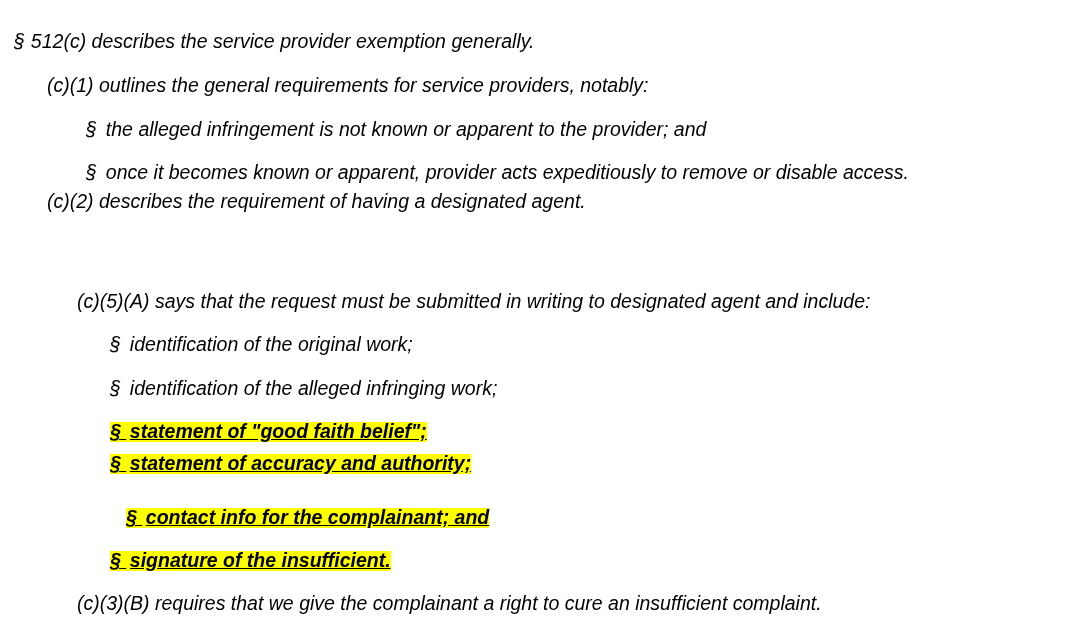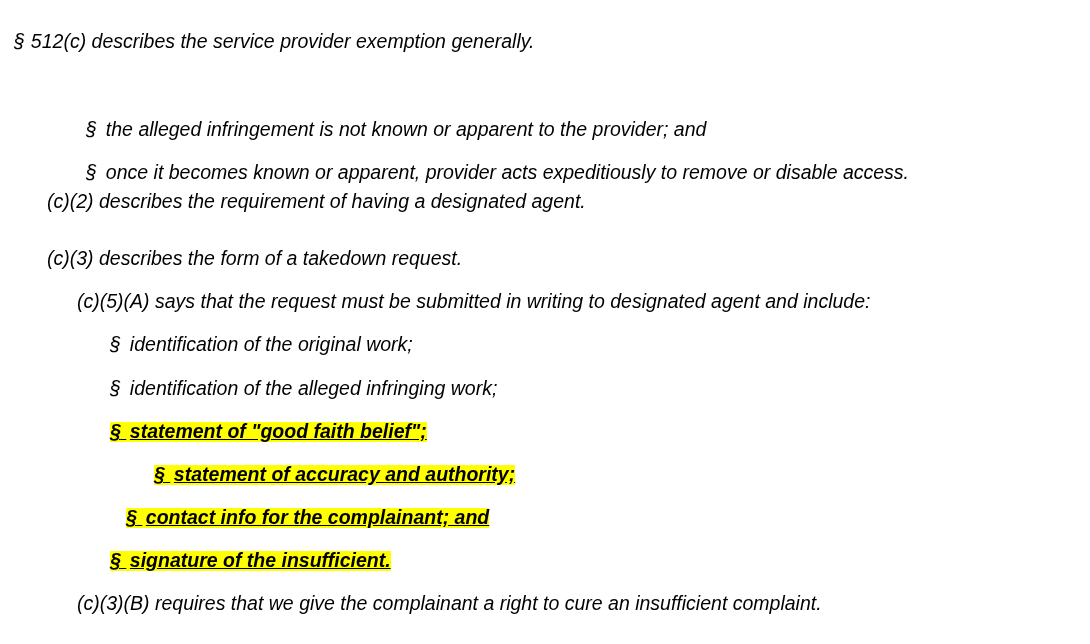--- a/index.html
+++ b/index.html
@@ -40,25 +40,25 @@
     background: #ffff00;
     font-weight: bold;
     text-decoration: underline;
   }
 </style>
 </head>
 <body>
 
 <div class="doc" id="doc">
     <div class="line" style="top: 32px; padding-left: 14px;"><span class="bullet">§</span><span class="" style="display: inline-block; width: 6px;"> </span><span class="txt">512(c) describes the service provider exemption generally.</span></div>
+    <div class="line" style="top: 76px; padding-left: 47px;"><span class="txt">(c)(1) outlines the general requirements for service providers, notably:</span></div>
     <div class="line" style="top: 120px; padding-left: 86px;"><span class="bullet">§</span><span class="" style="display: inline-block; width: 9px;"> </span><span class="txt">the alleged infringement is not known or apparent to the provider; and</span></div>
     <div class="line" style="top: 163px; padding-left: 86px;"><span class="bullet">§</span><span class="" style="display: inline-block; width: 9px;"> </span><span class="txt">once it becomes known or apparent, provider acts expeditiously to remove or disable access.</span></div>
     <div class="line" style="top: 192px; padding-left: 47px;"><span class="txt">(c)(2) describes the requirement of having a designated agent.</span></div>
-    <div class="line" style="top: 249px; padding-left: 47px;"><span class="txt">(c)(3) describes the form of a takedown request.</span></div>
     <div class="line" style="top: 292px; padding-left: 77px;"><span class="txt">(c)(5)(A) says that the request must be submitted in writing to designated agent and include:</span></div>
     <div class="line" style="top: 379px; padding-left: 110px;"><span class="bullet">§</span><span class="" style="display: inline-block; width: 9px;"> </span><span class="txt">identification of the alleged infringing work;</span></div>
     <div class="line" style="top: 335px; padding-left: 110px;"><span class="bullet">§</span><span class="" style="display: inline-block; width: 9px;"> </span><span class="txt">identification of the original work;</span></div>
     <div class="line hl" style="top: 422px; padding-left: 110px;"><span class="bullet">§</span><span class="bullet" style="display: inline-block; width: 9px;"> </span><span class="txt">statement of "good faith belief";</span></div>
-    <div class="line hl" style="top: 465px; padding-left: 110px; margin-left: 44px;"><span class="bullet">§</span><span class="bullet" style="display: inline-block; width: 9px;"> </span><span class="txt">statement of accuracy and authority;</span></div>
+    <div class="line hl" style="top: 454px; padding-left: 110px;"><span class="bullet">§</span><span class="bullet" style="display: inline-block; width: 9px;"> </span><span class="txt">statement of accuracy and authority;</span></div>
     <div class="line hl" style="top: 508px; padding-left: 110px; margin-left: 16px;"><span class="bullet">§</span><span class="bullet" style="display: inline-block; width: 9px;"> </span><span class="txt">contact info for the complainant; and</span></div>
     <div class="line hl" style="top: 551px; padding-left: 110px;"><span class="bullet">§</span><span class="bullet" style="display: inline-block; width: 9px;"> </span><span class="txt">signature of the insufficient.</span></div>
     <div class="line" style="top: 594px; padding-left: 77px;"><span class="txt">(c)(3)(B) requires that we give the complainant a right to cure an insufficient complaint.</span></div>
   </div>
 
 </body></html>

